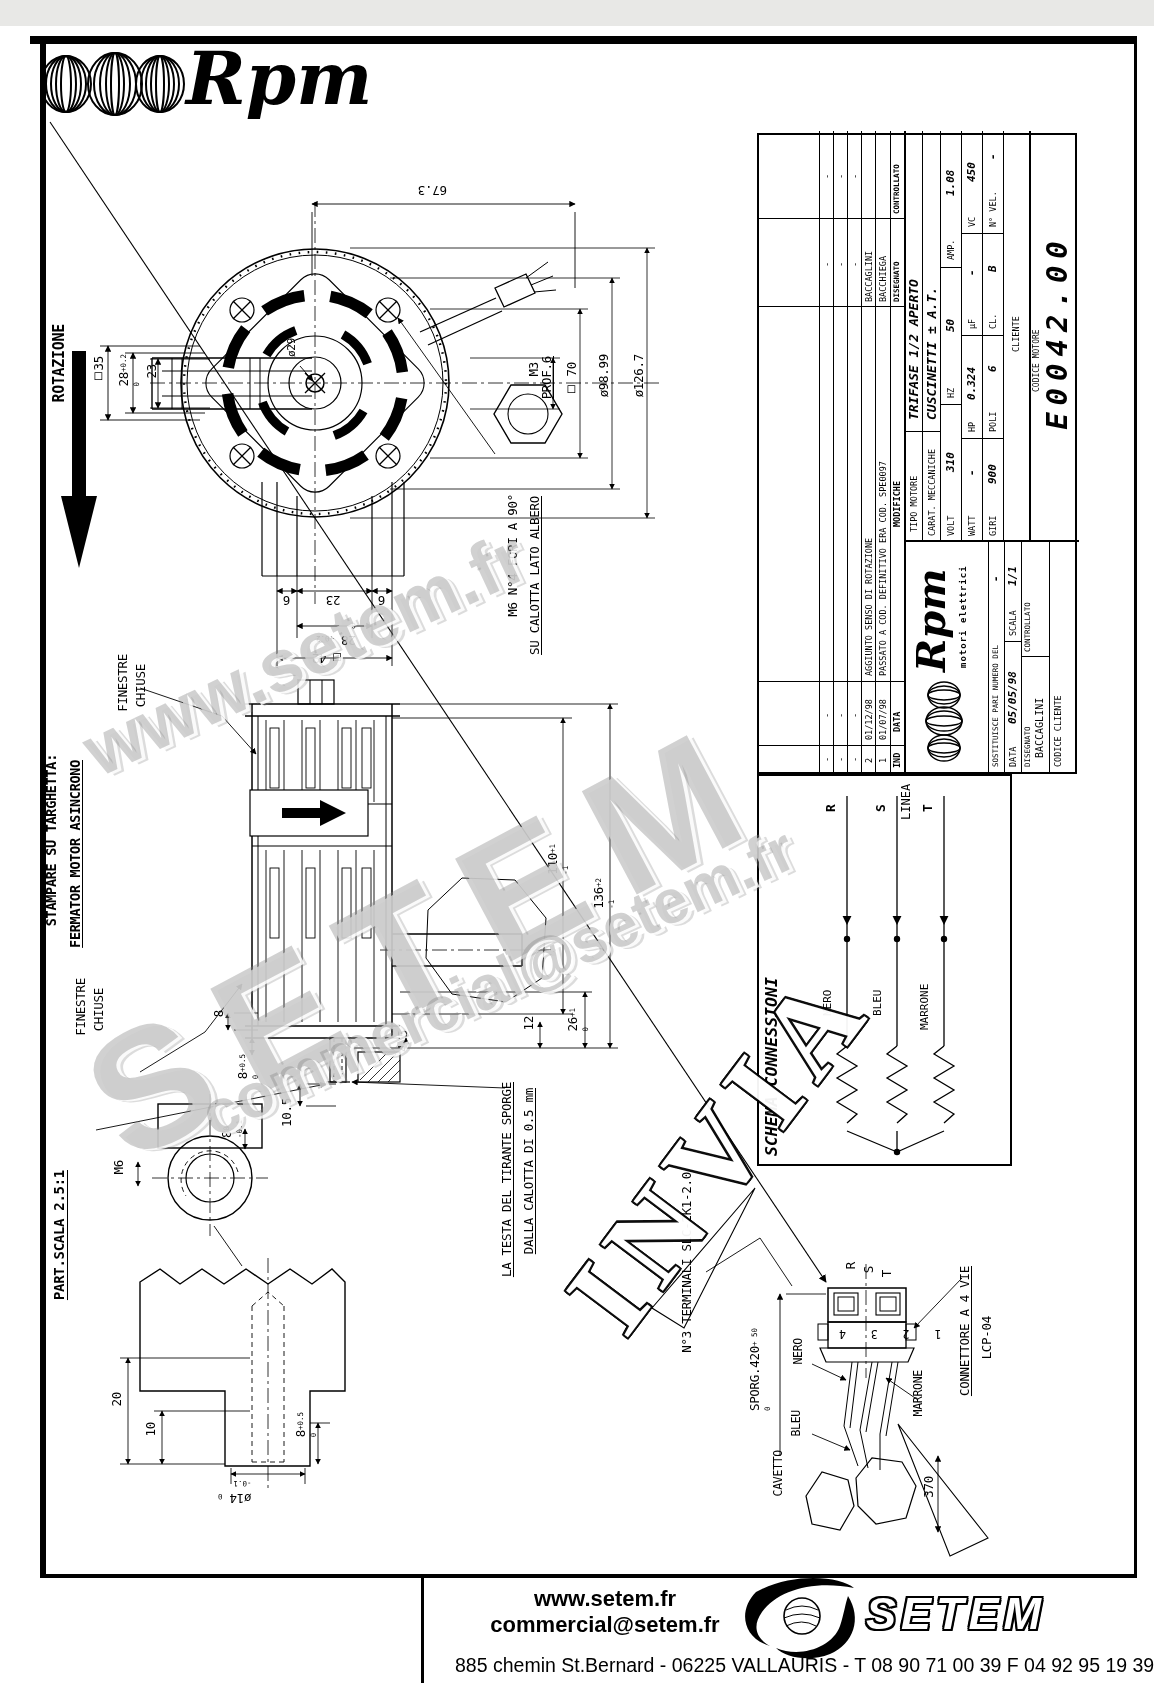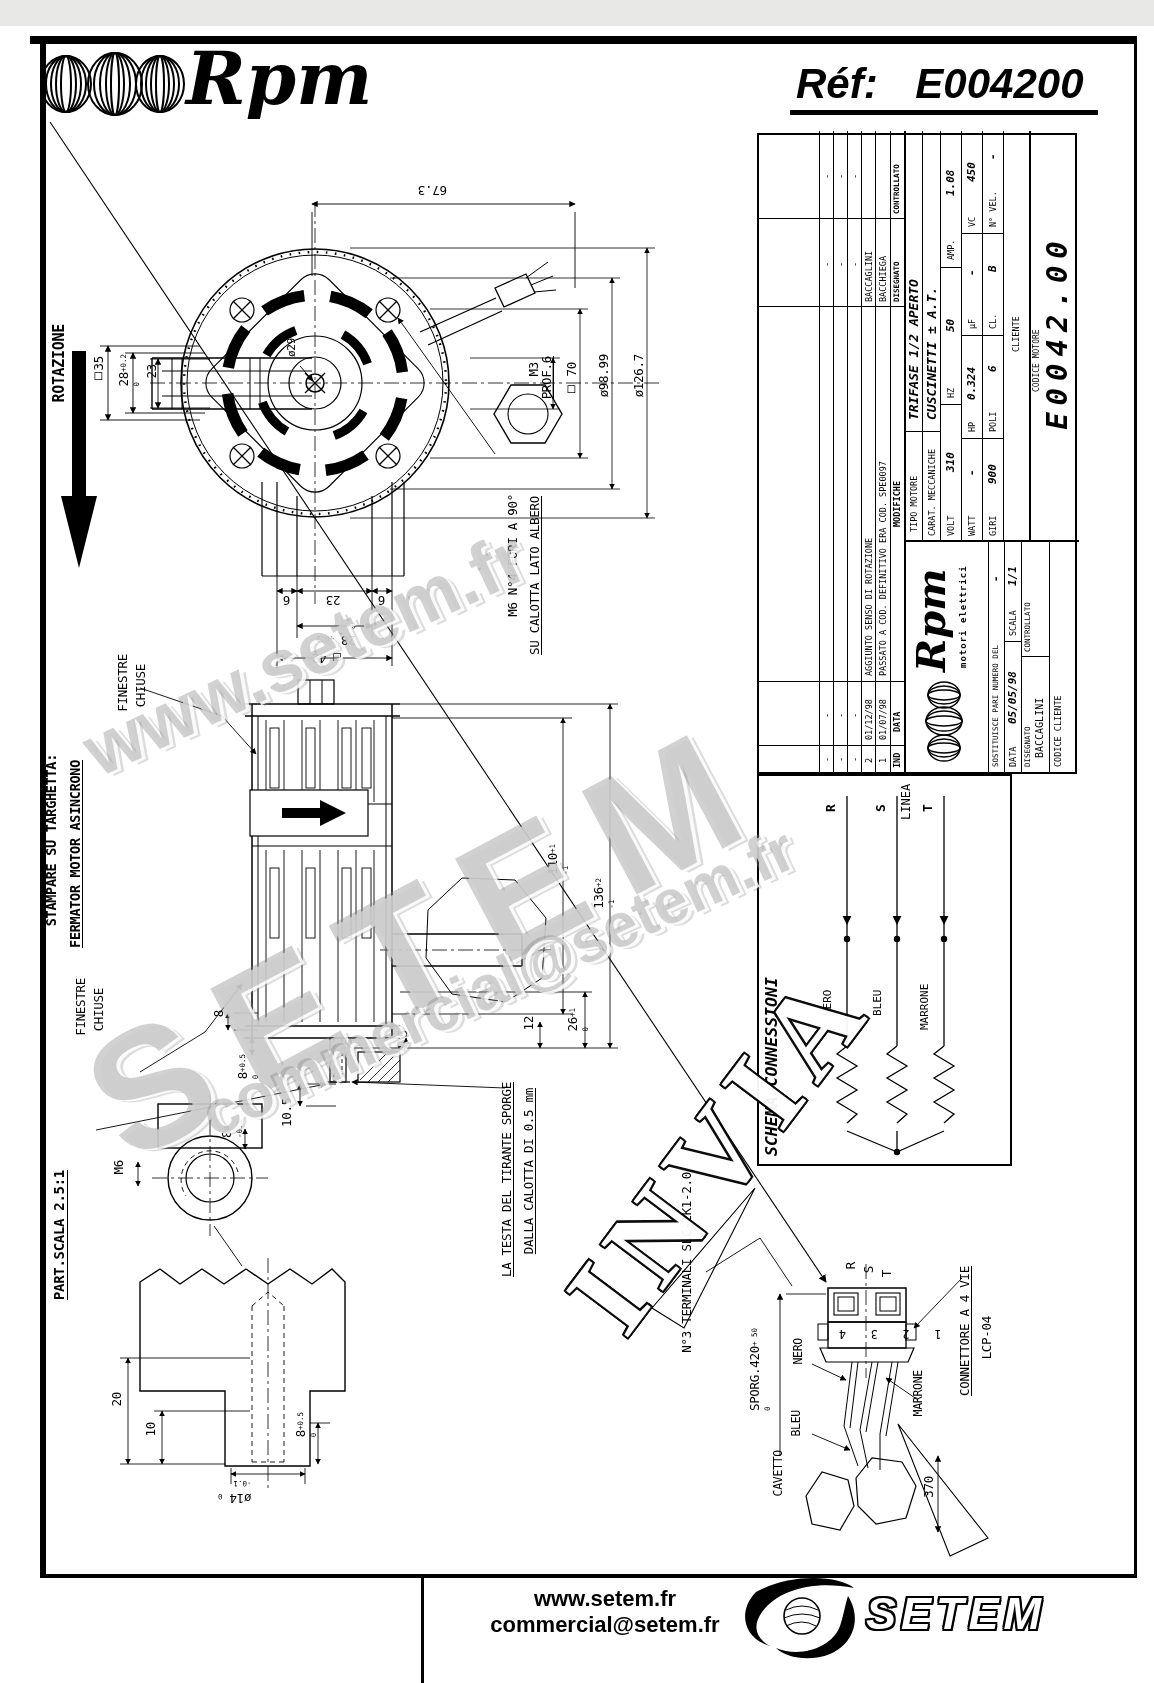--- a/index.html
+++ b/index.html
@@ -369,24 +369,20 @@
 
     <g>
       <path d="M756,1566 C792,1546 840,1550 854,1562 C814,1554 778,1564 762,1586 C752,1600 756,1612 770,1620 C742,1612 738,1584 756,1566 Z" fill="#000"></path>
       <circle cx="802" cy="1590" r="18" fill="#fff" stroke="#000" stroke-width="1.6"></circle>
       <path d="M786,1584 q16,-8 32,0 M784,1592 q18,-8 36,0 M786,1600 q16,-8 30,0" stroke="#000" stroke-width="1" fill="none"></path>
       <path d="M848,1570 C862,1592 854,1618 830,1628 C810,1636 786,1632 776,1622 C800,1632 832,1622 840,1600 C844,1588 845,1579 848,1570 Z" fill="#000"></path>
     </g>
   </svg>
 
   <div class="abs rpm-script" style="left:186px;top:10px;font-size:72px;">Rpm</div>
-  <div id="ref-title">
-    <span>Réf:</span>
-    <span style="margin-left:26px;">E004200</span>
-  </div>
 
   <div class="lbl v b" style="left:52px;top:298px;font-size:15px;">ROTAZIONE</div>
   <div class="lbl flip" style="left:418px;top:158px;">67.3</div>
   <div class="lbl v" style="left:92px;top:330px;">□35</div>
   <div class="lbl v" style="left:117px;top:328px;">
     <span>28</span><span class="tol">+0.2
 0</span>
   </div>
   <div class="lbl v" style="left:145px;top:338px;">23</div>
   <div class="lbl v" style="left:286px;top:312px;font-size:11px;">ø29</div>
@@ -643,15 +639,16 @@
   <div class="wm" style="left:190px;top:1060px;font-size:62px;transform:rotate(-25deg);transform-origin:0 0;">commercial@setem.fr</div>
   <div class="abs outline-txt" style="left:540px;top:1250px;font-size:118px;font-weight:bold;letter-spacing:14px;
               font-family:'Liberation Serif',serif;transform:rotate(-53deg);transform-origin:0 0;opacity:.95;">INVIA</div>
 
   <div class="fline" style="left:421px;top:1552px;width:3px;height:114px;"></div>
   <div class="fline" style="left:421px;top:1663px;width:715px;height:3px;"></div>
   <div class="abs" style="left:455px;top:1560px;width:300px;text-align:center;font-weight:bold;font-size:22px;line-height:26px;">
     <div>www.setem.fr</div>
     <div>commercial@setem.fr</div>
   </div>
+  <div class="abs" style="left:455px;top:1628px;font-size:19.5px;white-space:nowrap;">885 chemin St.Bernard  -  06225 VALLAURIS  -  T 08 90 71 00 39   F 04 92 95 19 39</div>
   <div class="abs outline-txt" style="left:866px;top:1562px;font-size:45px;font-weight:bold;font-style:italic;letter-spacing:5px;">SETEM</div>
 
 </div>
 
 </body></html>

